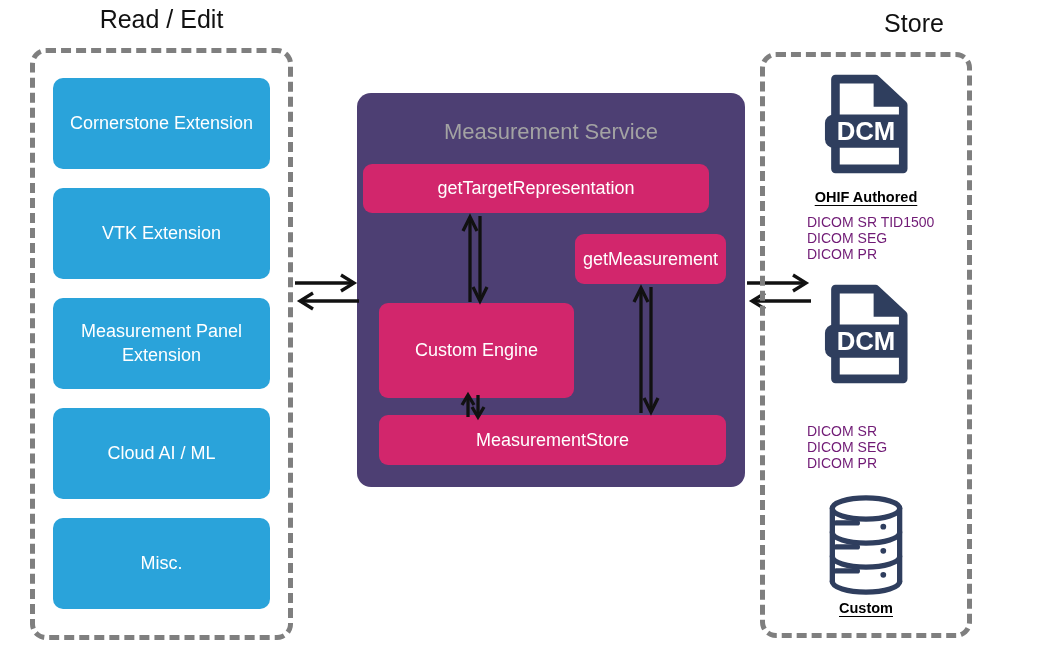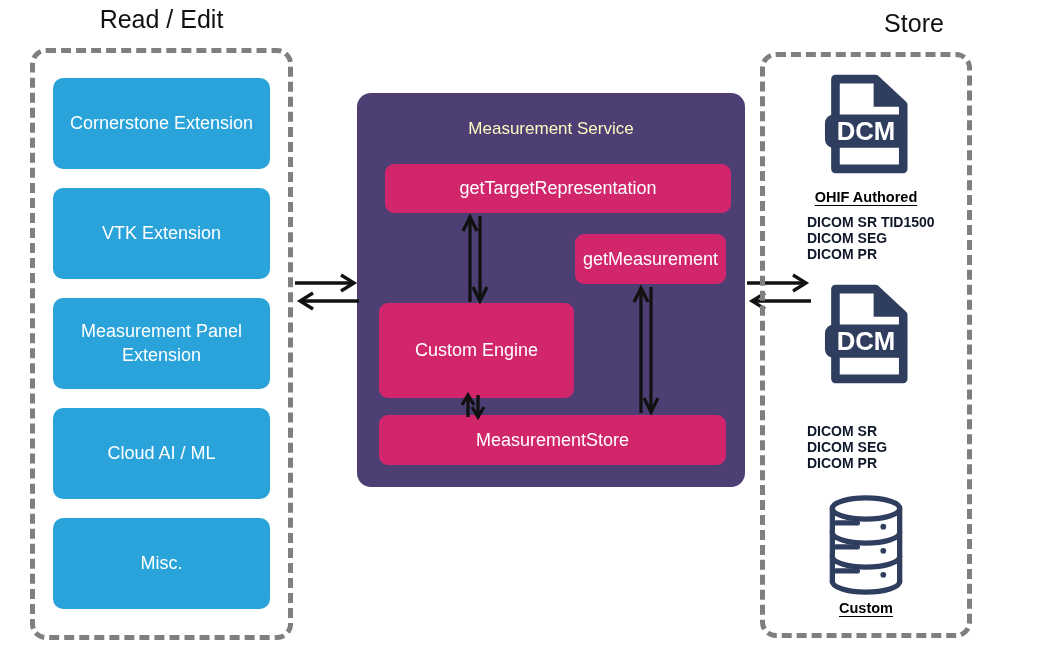--- a/index.html
+++ b/index.html
@@ -26,44 +26,44 @@
     display:flex;align-items:center;justify-content:center;text-align:center;
     color:#fff;font-size:18px;line-height:1.3;padding:12px 14px;
   }
   
   .service{
     position:absolute;left:357px;top:93px;width:388px;height:394px;
     background:var(--purple);border-radius:14px;
   }
   .service-title{
     position:absolute;left:0;right:0;top:26px;text-align:center;
-    color:#fef9c3;font-size:17px;
+    color:#a3a3a3;font-size:22px;
   }
   .pink{
     position:absolute;background:var(--pink);border-radius:9px;
     display:flex;align-items:center;justify-content:center;
     color:#fff;font-size:18px;text-align:center;
   }
-  .node-gtr{left:28px;top:71px;width:346px;height:49px;}
+  .node-gtr{left:6px;top:71px;width:346px;height:49px;}
   .node-gm{left:218px;top:141px;width:151px;height:50px;}
   .node-me{left:22px;top:210px;width:195px;height:95px;}
   .node-ms{left:22px;top:322px;width:347px;height:50px;}
   
   .arrow-svg{position:absolute;overflow:visible;}
   .arrow-svg path{stroke:var(--arrow);stroke-width:3.3;fill:none;stroke-linejoin:miter;}
   
   .store-title{left:808px;top:8px;width:212px;}
   .right-box{left:760px;top:52px;width:212px;height:586px;}
   .store-item-icon{position:absolute;left:0;right:0;display:flex;justify-content:center;color:var(--navy);}
   .store-item-title{
     position:absolute;left:0;right:0;text-align:center;font-size:14.5px;font-weight:bold;color:#000;
     text-decoration:underline;text-underline-offset:3px;
   }
   .store-item-lines{
-    position:absolute;left:42px;right:4px;font-size:14px;font-weight:bold;color:#0f172a;line-height:16px;
+    position:absolute;left:42px;right:4px;font-size:14px;font-weight:normal;color:#701a75;line-height:16px;
   }
   .icon1{top:16px;}  .title1{top:132px;} .lines1{top:157px;}
   .icon2{top:226px;} .title2{top:341px;} .lines2{top:366px;}
   .icon3{top:438px;} .title3{top:543px;}
   .dcm-text{font-family:"Liberation Sans",sans-serif;font-weight:bold;}
 </style>
 </head>
 <body>
 
 <div class="stage">

